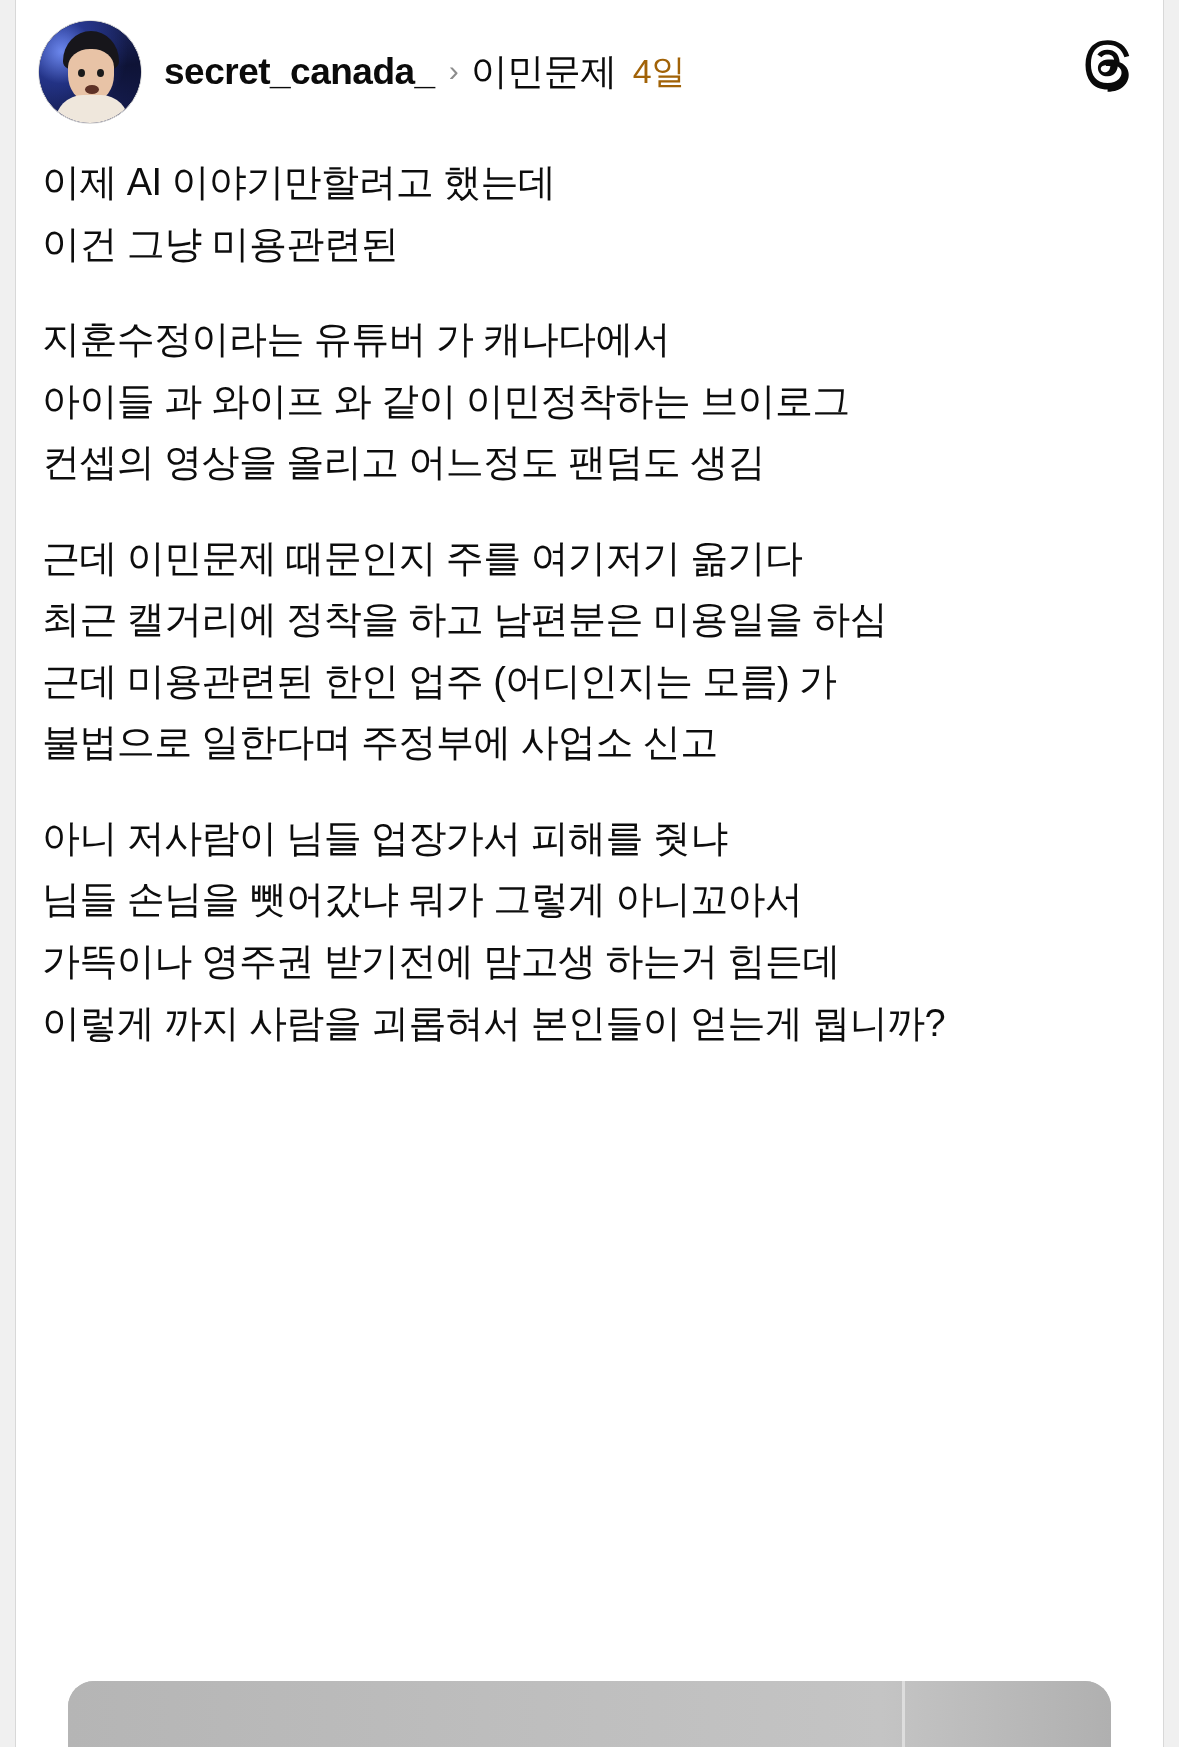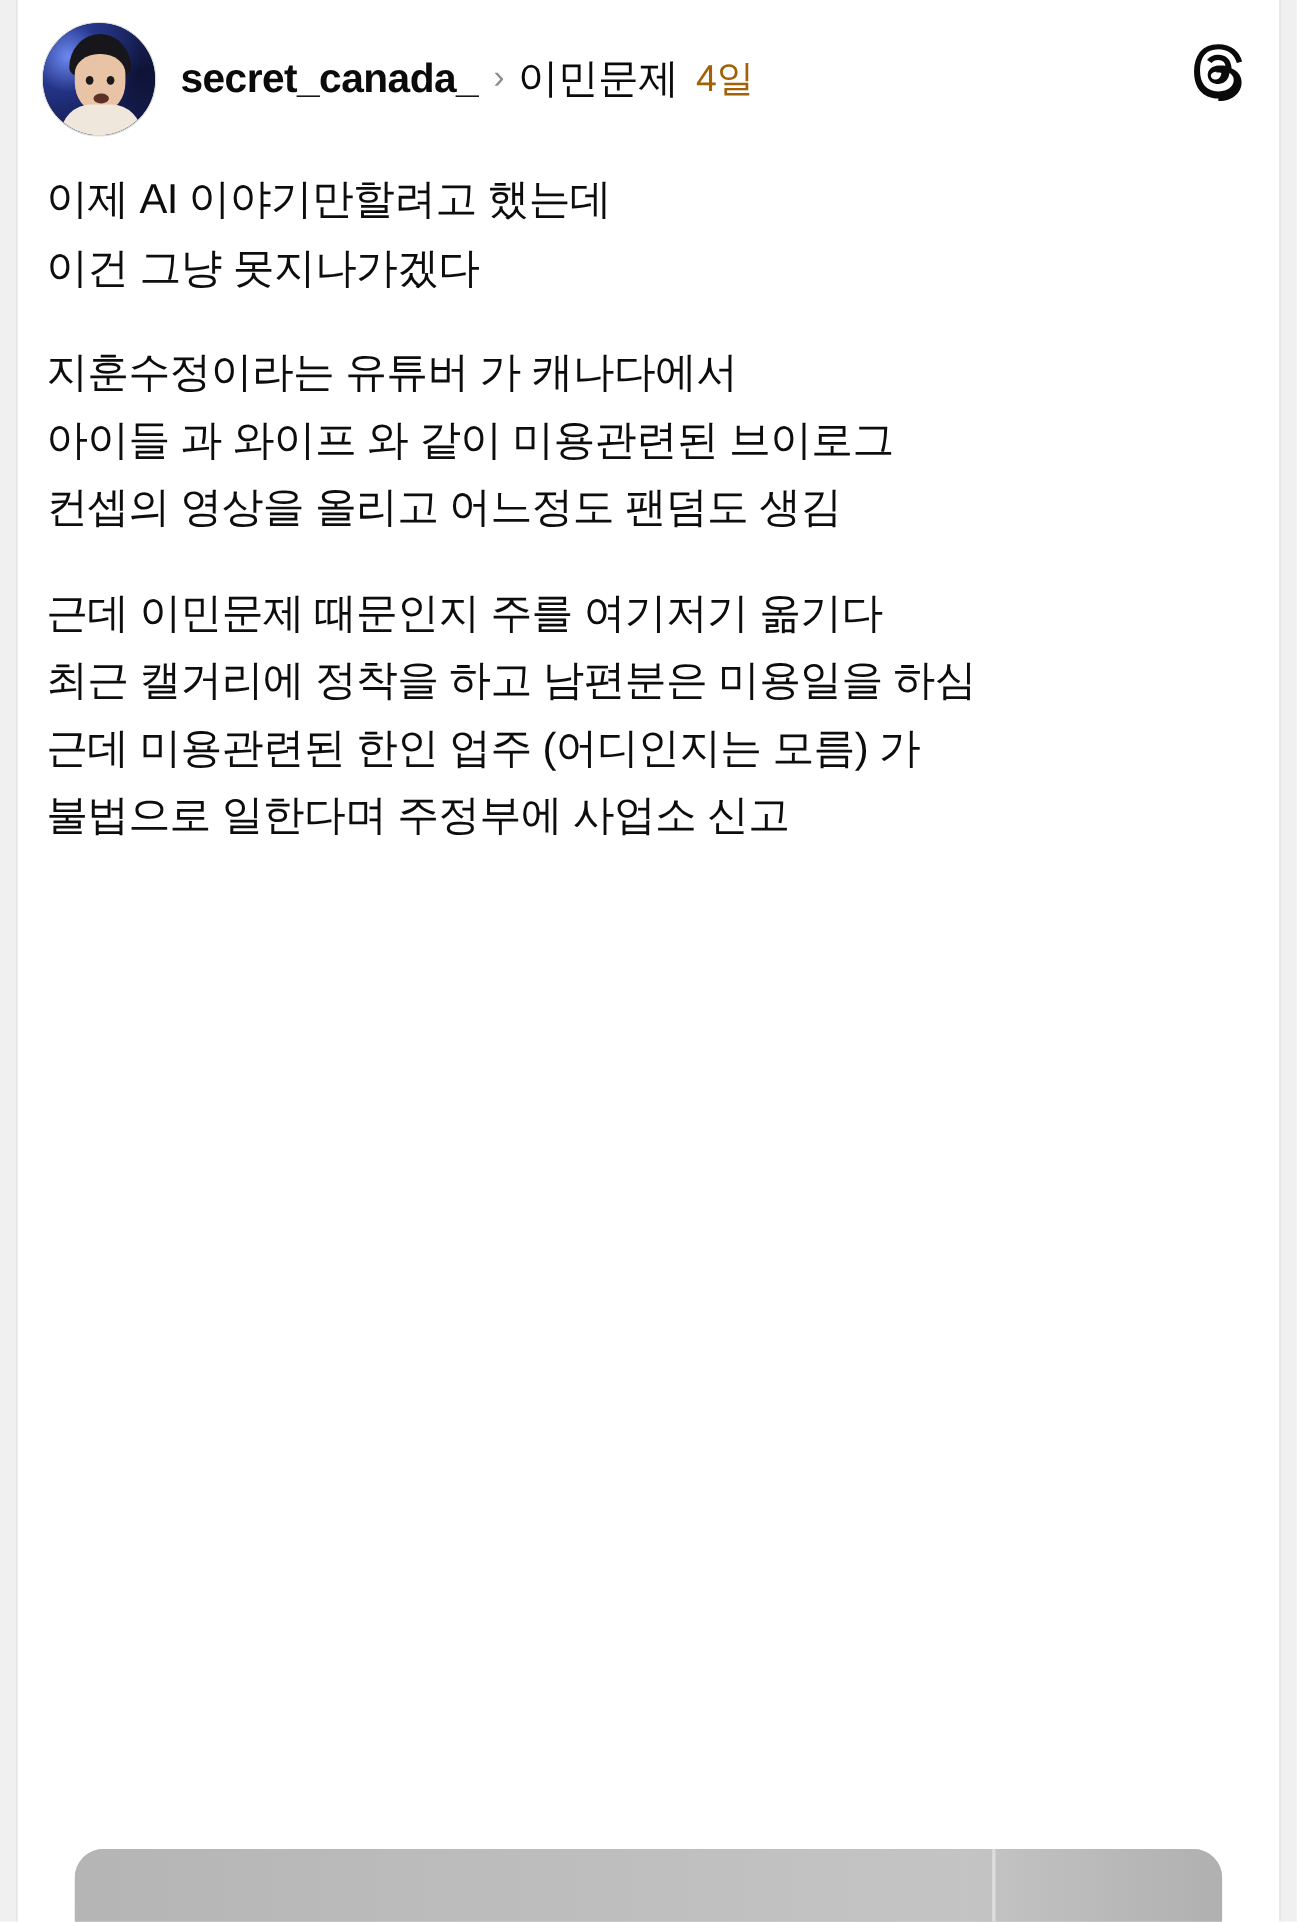--- a/index.html
+++ b/index.html
@@ -255,28 +255,32 @@
       <div class="threads-badge">
         <svg viewBox="0 0 56 56" width="56" height="56" aria-hidden="true">
           <path d="M28.6 52.6c-7.4-.05-13.1-2.5-16.9-7.3C8.3 41 6.5 35 6.5 27.9v-.03c.02-7.1 1.8-13.1 5.2-17.4C15.5 5.7 21.2 3.25 28.6 3.2h.03c5.7.04 10.5 1.5 14.2 4.35 3.5 2.7 6 6.5 7.4 11.4l-4.8 1.34c-2.4-8.3-8.3-12.5-16.8-12.6-5.6.04-9.9 1.8-12.7 5.25-2.6 3.2-4 7.9-4 13.95 0 6.05 1.4 10.7 4 13.95 2.8 3.45 7.1 5.2 12.7 5.25 5.1-.04 8.4-1.23 11.2-3.98 3.2-3.13 3.1-6.98 2.1-9.32-.6-1.38-1.7-2.53-3.2-3.4-.4 2.65-1.2 4.8-2.5 6.4-1.7 2.15-4.2 3.33-7.3 3.5-2.4.14-4.7-.43-6.5-1.62-2.1-1.42-3.4-3.6-3.5-6.14-.2-5.02 3.8-8.63 10-8.98 2.2-.12 4.3-.02 6.2.3-.3-1.5-.8-2.7-1.6-3.56-1.1-1.2-2.8-1.8-5.1-1.82h-.07c-1.8 0-4.3.5-5.9 2.9l-4.1-2.75c2.1-3.2 5.6-4.96 10-4.96h.1c7.4.05 11.8 4.6 12.2 12.5.25.1.5.22.74.34 3.4 1.6 5.9 4.02 7.2 7 1.8 4.15 2 10.9-3.5 16.3-4.2 4.1-9.3 5.95-16.5 6h-.03z" fill="#0a0a0a"></path>
           <path d="M26.9 28.2c-1.9.1-5.2.9-5.1 3.9.07 1.6 1.5 2.9 3.2 3.1 2.7.3 5.6-.7 6.4-5.9-.9-.2-2-.35-3.1-.35-.45 0-.9.01-1.4.04z" fill="#ffffff"></path>
         </svg>
       </div>
     </div>
 
     <div class="post-body">
       <p class="para">이제 AI 이야기만할려고 했는데
-이건 그냥 못지나가겠다</p>
+이건 그냥 미용관련된</p>
       <p class="para">지훈수정이라는 유튜버 가 캐나다에서
-아이들 과 와이프 와 같이 미용관련된 브이로그
+아이들 과 와이프 와 같이 이민정착하는 브이로그
 컨셉의 영상을 올리고 어느정도 팬덤도 생김</p>
       <p class="para">근데 이민문제 때문인지 주를 여기저기 옮기다
 최근 캘거리에 정착을 하고 남편분은 미용일을 하심
 근데 미용관련된 한인 업주 (어디인지는 모름) 가
 불법으로 일한다며 주정부에 사업소 신고</p>
+      <p class="para">아니 저사람이 님들 업장가서 피해를 줫냐
+님들 손님을 뺏어갔냐 뭐가 그렇게 아니꼬아서
+가뜩이나 영주권 받기전에 맘고생 하는거 힘든데
+이렇게 까지 사람을 괴롭혀서 본인들이 얻는게 뭡니까?</p>
     </div>
 
     <div class="media-preview">
       <div class="strip"></div>
       <div class="seam"></div>
     </div>
 
   </div>
 </div>
 

